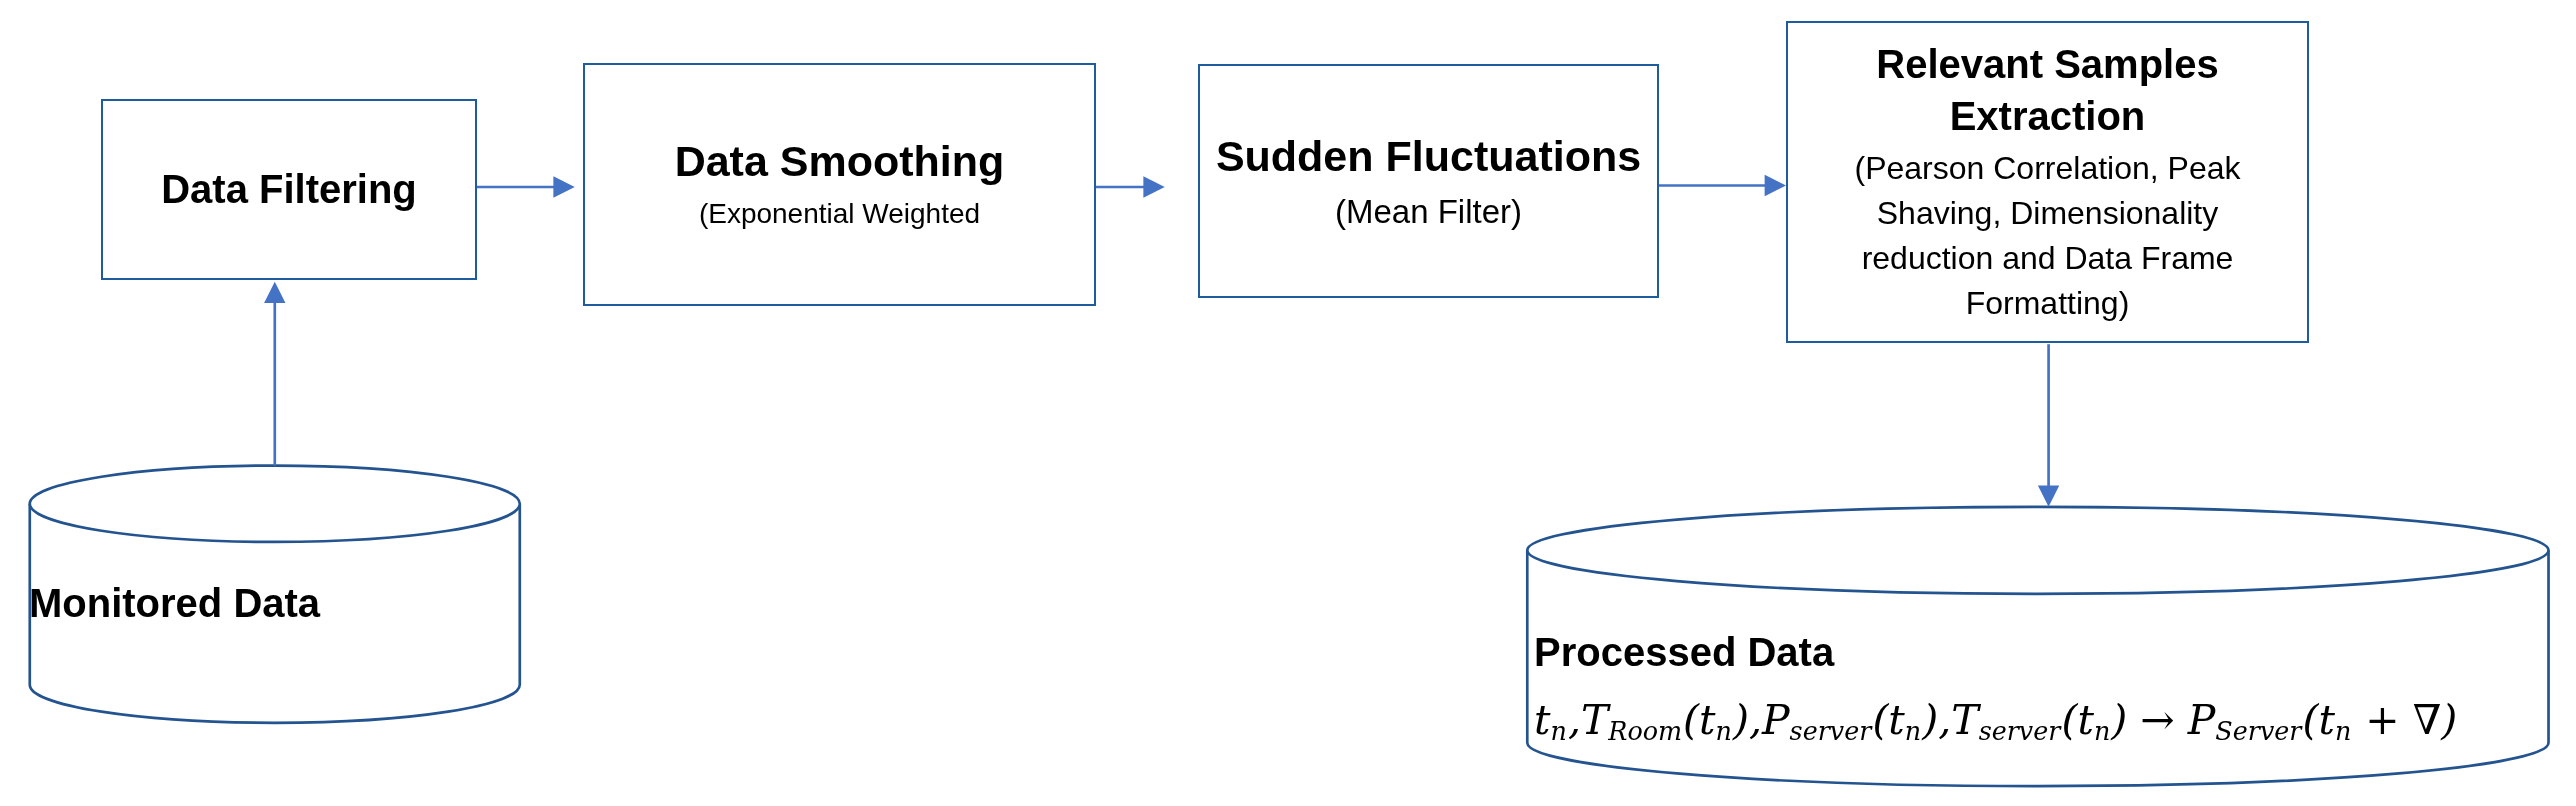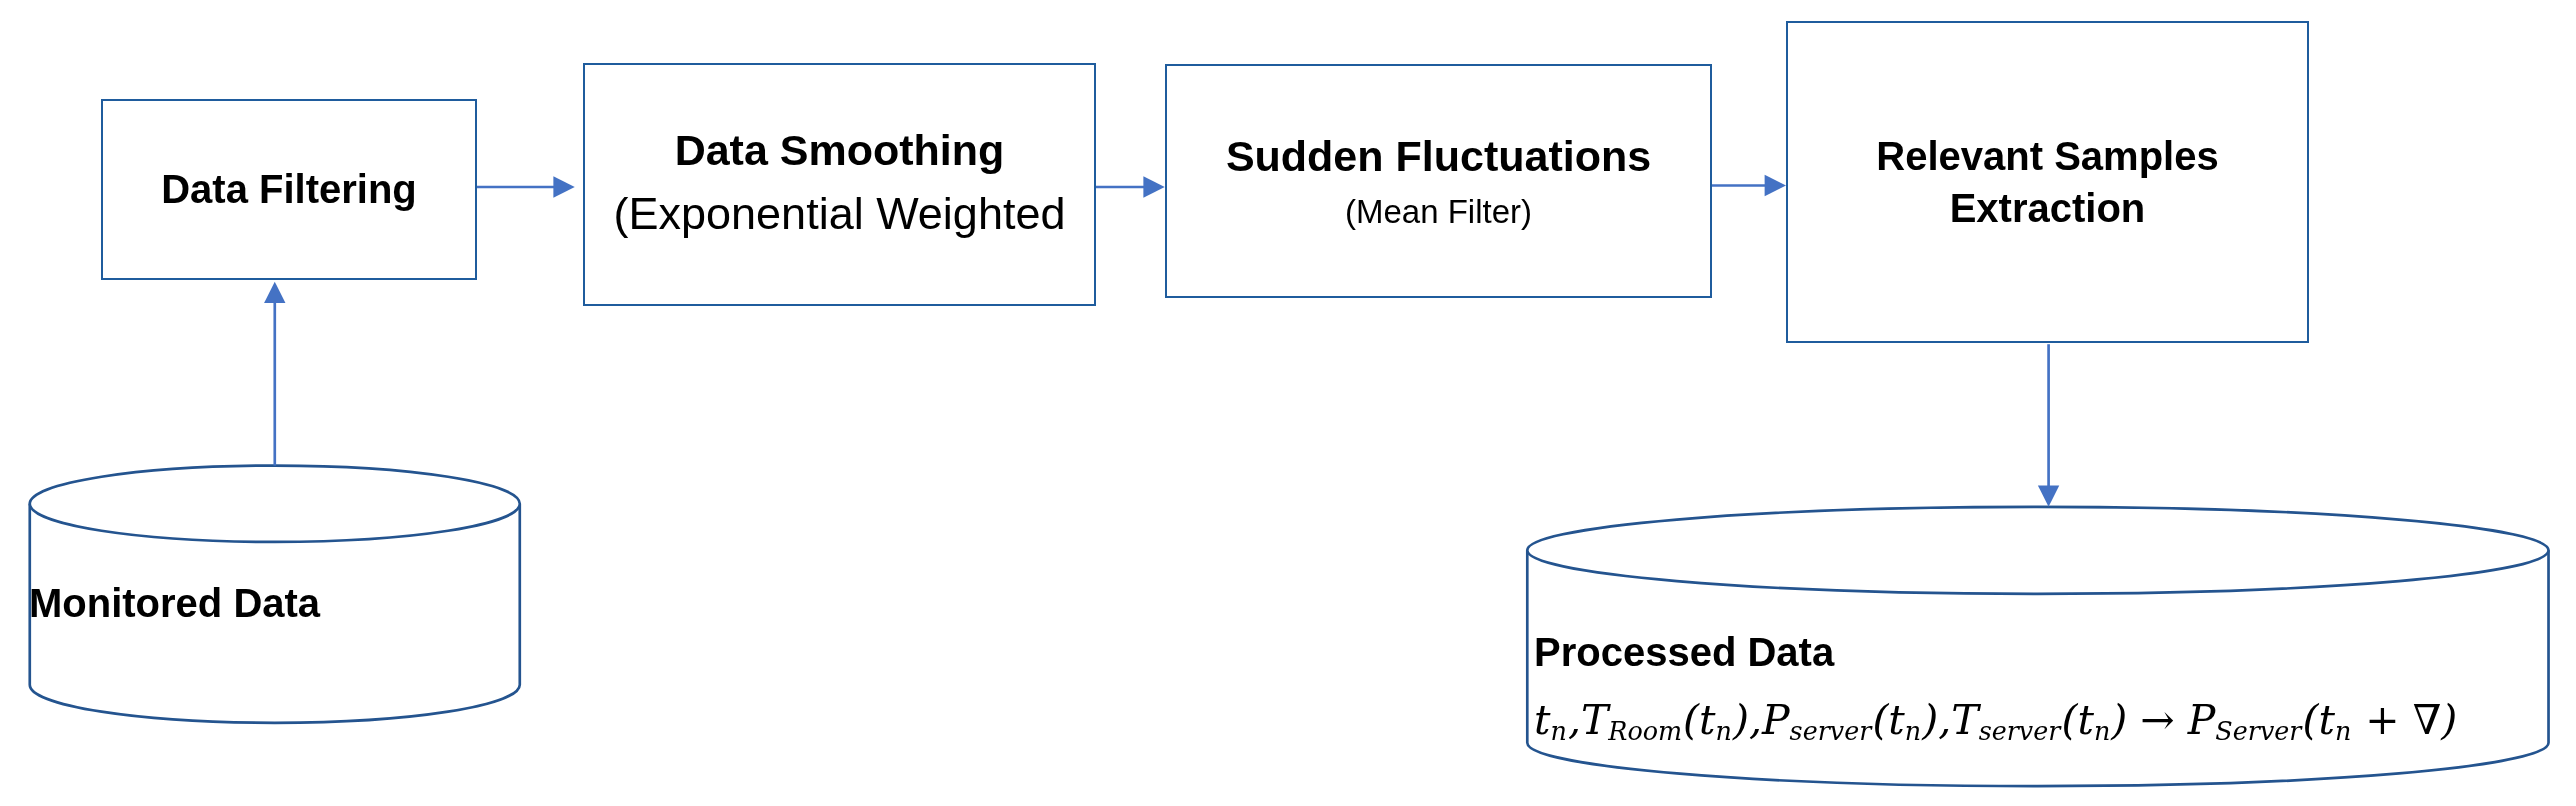--- a/index.html
+++ b/index.html
@@ -26,26 +26,26 @@
     display:flex;flex-direction:column;
     align-items:center;justify-content:center;
     text-align:center;
   }
   .btitle{font-weight:bold;color:var(--text);}
   .bsub{color:var(--text);}
   .btitle span,.bsub span{display:block;white-space:nowrap;}
 
   #box1{left:101px;top:99px;width:376px;height:181px;}
   #box2{left:574px;top:63px;width:513px;height:243px;margin-left:9px;}
-  #box3{left:1165px;top:64px;width:547px;height:234px;}
+  #box3{left:1198px;top:64px;width:461px;height:234px;}
   #box4{left:1786px;top:20.6px;width:523px;height:322px;}
 
   #box1 .btitle{font-size:40px;}
   #box2 .btitle{font-size:43px;line-height:1.2;}
-  #box2 .bsub{font-size:45px;line-height:1.34;margin-top:7.6px;}
+  #box2 .bsub{font-size:28px;line-height:1.34;margin-top:7.6px;}
   #box3 .btitle{font-size:43px;line-height:1.34;}
   #box3 .bsub{font-size:33px;line-height:1.3;margin-top:6.1px;}
   #box4 .btitle{font-size:40px;line-height:1.3;}
   #box4 .bsub{font-size:32px;line-height:1.4;margin-top:4.6px;}
 
   .cyl-label{
     position:absolute;
     display:flex;flex-direction:column;
     align-items:flex-start;justify-content:center;
     text-align:center;
@@ -128,20 +128,26 @@
   <div class="bsub">
     <span>(Mean Filter)</span>
   </div>
 </div>
 
 <div class="box" id="box4">
   <div class="btitle">
     <span>Relevant Samples</span>
     <span>Extraction</span>
   </div>
+  <div class="bsub">
+    <span>(Pearson Correlation, Peak</span>
+    <span>Shaving, Dimensionality</span>
+    <span>reduction and Data Frame</span>
+    <span>Formatting)</span>
+  </div>
 </div>
 
 <div class="cyl-label" id="cyl1-label">
   <div class="cyl-title">Monitored Data</div>
 </div>
 
 <div class="cyl-label" id="cyl2-label">
   <div class="cyl-title">Processed Data</div>
   <div class="formula"><span>t</span><span class="sub">n</span><span>,T</span><span class="sub">Room</span><span>(t</span><span class="sub">n</span><span>),P</span><span class="sub">server</span><span>(t</span><span class="sub">n</span><span>),T</span><span class="sub">server</span><span>(t</span><span class="sub">n</span><span>) → P</span><span class="sub">Server</span><span>(t</span><span class="sub">n</span><span> + ∇)</span></div>
 </div>

